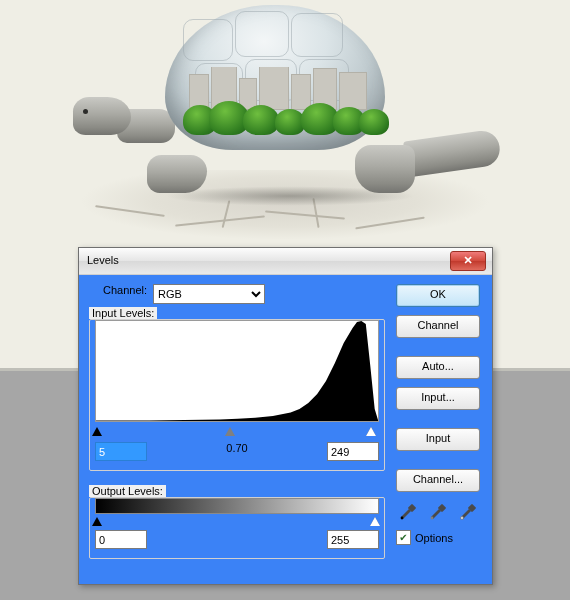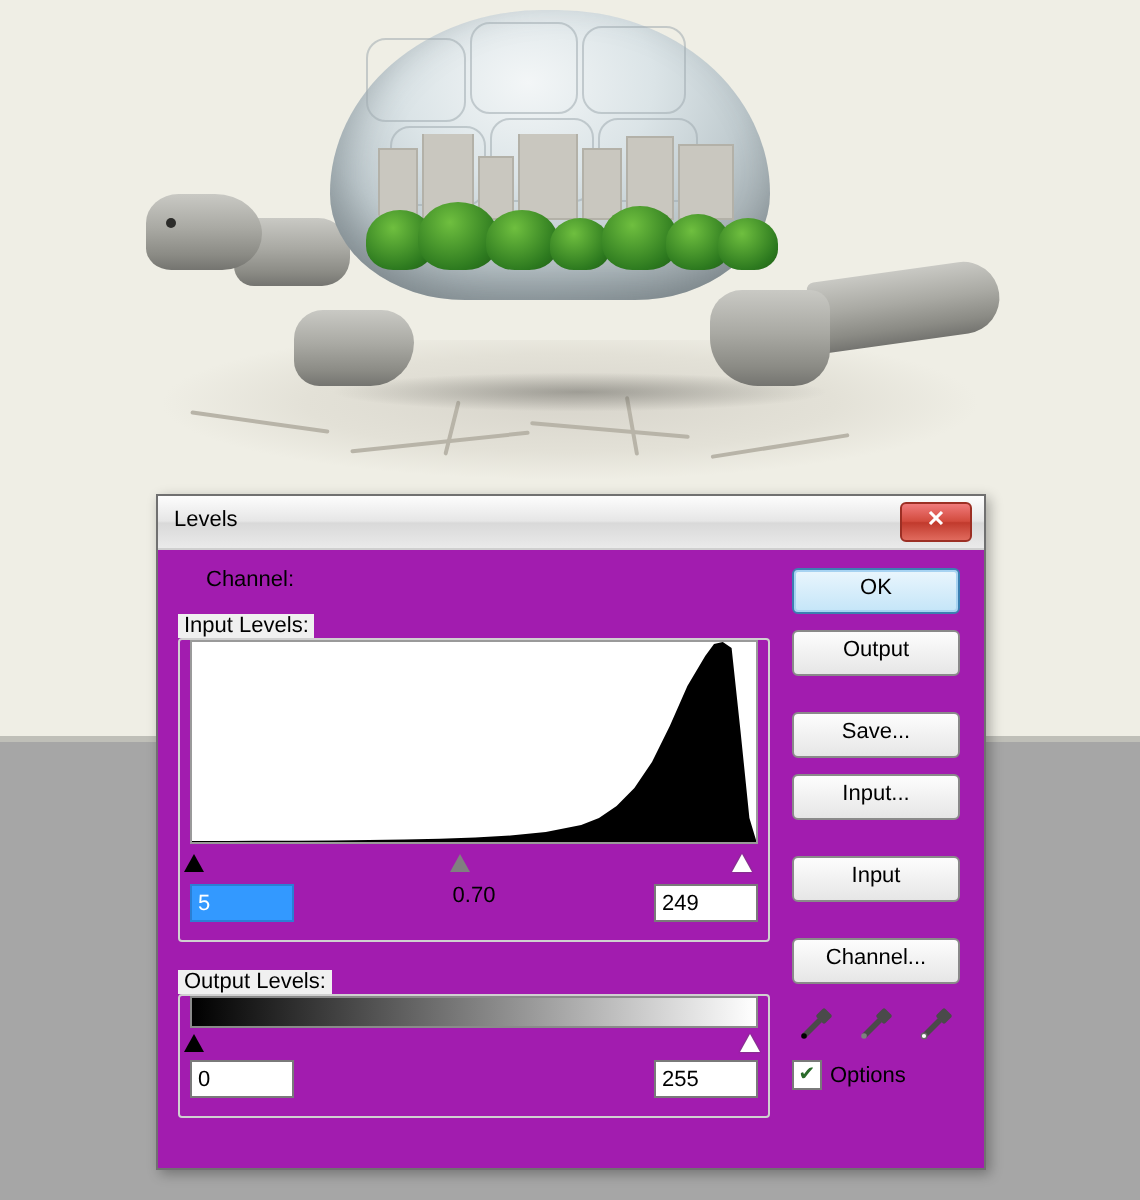--- a/index.html
+++ b/index.html
@@ -20,21 +20,21 @@
 .head{left:18px;top:92px;width:58px;height:38px;border-radius:18px 26px 22px 14px/16px 22px 20px 12px}
 .neck{left:62px;top:104px;width:58px;height:34px;border-radius:10px 16px 14px 10px}
 .eye{position:absolute;left:28px;top:104px;width:5px;height:5px;background:#2c2c2a;border-radius:50%}
 .leg-f{left:92px;top:150px;width:60px;height:38px;border-radius:16px 18px 24px 14px}
 .leg-b{left:300px;top:140px;width:60px;height:48px;border-radius:16px 10px 18px 24px}
 .flipper{left:350px;top:130px;width:95px;height:36px;border-radius:8px 40px 40px 8px;transform:rotate(-8deg)}
 .tail{left:320px;top:170px;width:32px;height:14px;border-radius:6px 12px 12px 6px}
 .shadow{position:absolute;left:70px;top:178px;width:330px;height:26px;background:radial-gradient(ellipse 165px 13px at 50% 50%,rgba(60,60,55,.38) 0%,rgba(60,60,55,0) 75%)}
 
 
-.dialog{position:absolute;left:78px;top:247px;width:413px;height:336px;background:#a21caf;border:1px solid #707070;box-shadow:2px 2px 6px rgba(0,0,0,.3)}
+.dialog{position:absolute;left:78px;top:247px;width:413px;height:336px;background:#3b82f6;border:1px solid #707070;box-shadow:2px 2px 6px rgba(0,0,0,.3)}
 .titlebar{height:26px;background:linear-gradient(#fdfdfd,#e6e6e6 48%,#d9d9d9 52%,#eaeaea);border-bottom:1px solid #cfcfcf;position:relative}
 .title{position:absolute;left:8px;top:6px;font-size:11px}
 .closebtn{position:absolute;right:6px;top:3px;width:34px;height:18px;background:linear-gradient(#f07a7a,#d24b3e 48%,#c13a2d 52%,#e06a5d);border:1px solid #9c2f24;border-radius:3px;color:#fff;text-align:center;line-height:16px;font-weight:bold;font-family:Arial;font-size:11px}
 .pane{position:absolute;left:10px;top:36px;width:296px;height:290px}
 .ch-row{position:absolute;left:14px;top:0;display:flex;align-items:flex-start;gap:6px}
 select.channel{width:112px;height:20px;border:1px solid #7a7a7a;background:#fff;font-size:11px}
 .grp{position:absolute;left:0;width:296px}
 .grp-label{position:absolute;left:0;top:-7px;background:#f0f0f0;padding:0 3px}
 .grp-box{border:1px solid #d0d0d0;border-radius:2px}
 .input-grp{top:30px;height:163px}
@@ -124,20 +124,23 @@
     <div class="titlebar">
       <span class="title">Levels</span>
       <div class="closebtn">
         <span>✕</span>
       </div>
     </div>
 
     <div class="pane">
       <div class="ch-row">
         <span>Channel:</span>
+        <select class="channel">
+          <option>RGB</option>
+        </select>
       </div>
 
       <div class="grp input-grp">
         <span class="grp-label">Input Levels:</span>
         <div class="grp-box">
           <div class="hist">
             <svg id="hist-svg" width="282" height="100" viewBox="0 0 282 100" preserveAspectRatio="none">
                 <path d="M0 100 L0.0 99.5 L17.7 99.5 L35.4 99.4 L53.1 99.4 L70.8 99.2 L88.5 99.0 L106.2 98.8 L123.9 98.4 L141.6 97.8 L159.2 96.8 L176.9 95.0 L194.6 91.5 L203.5 88.0 L212.3 82.0 L221.2 73.0 L230.0 60.0 L238.9 42.0 L247.7 22.0 L256.6 7.0 L261.0 1.0 L265.4 0.0 L269.8 3.0 L274.3 45.0 L278.7 88.0 L282.0 99.0 L282 100 Z" fill="#000"></path>
               </svg>
           </div>
@@ -165,23 +168,23 @@
           <div class="out-row">
             <input value="0" style="">
             <input value="255" style="">
           </div>
         </div>
       </div>
     </div>
 
     <div class="side">
       <div class="btn primary">OK</div>
-      <div class="btn">Output</div>
+      <div class="btn">Channel</div>
       <div class="gap"></div>
-      <div class="btn">Save...</div>
+      <div class="btn">Auto...</div>
       <div class="btn">Input...</div>
       <div class="gap"></div>
       <div class="btn">Input</div>
       <div class="gap"></div>
       <div class="btn">Channel...</div>
       <div class="eyedrops">
         <span class="dropper">
           <svg width="20" height="20">
               <path d="M3 17 L11 9 L13 11 L5 19 Z" fill="#4a4a4a"></path>
               <rect x="11" y="5" width="6" height="6" rx="1" fill="#4a4a4a" transform="rotate(45 14 8)"></rect>

